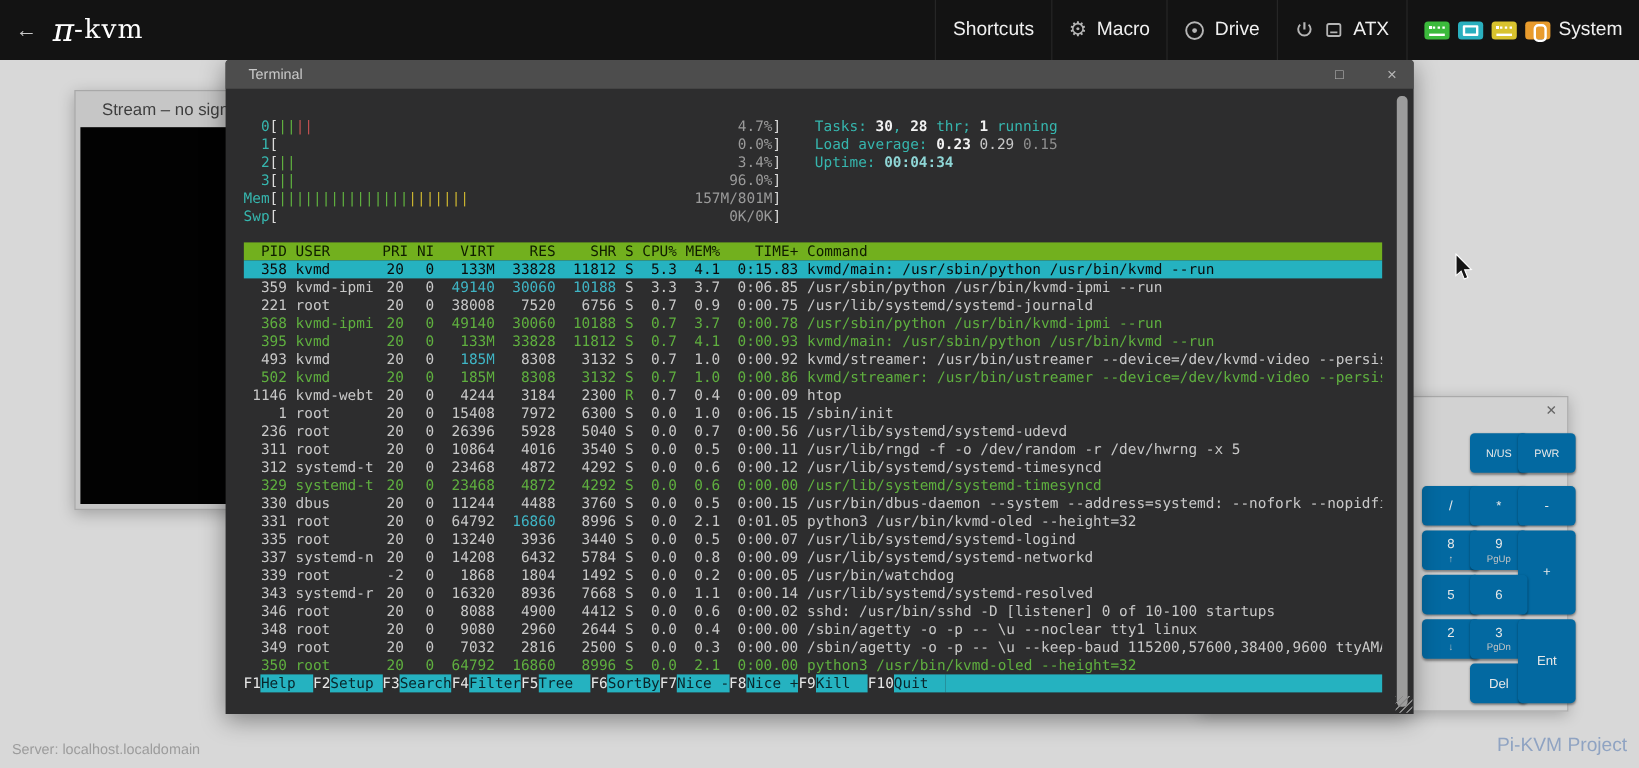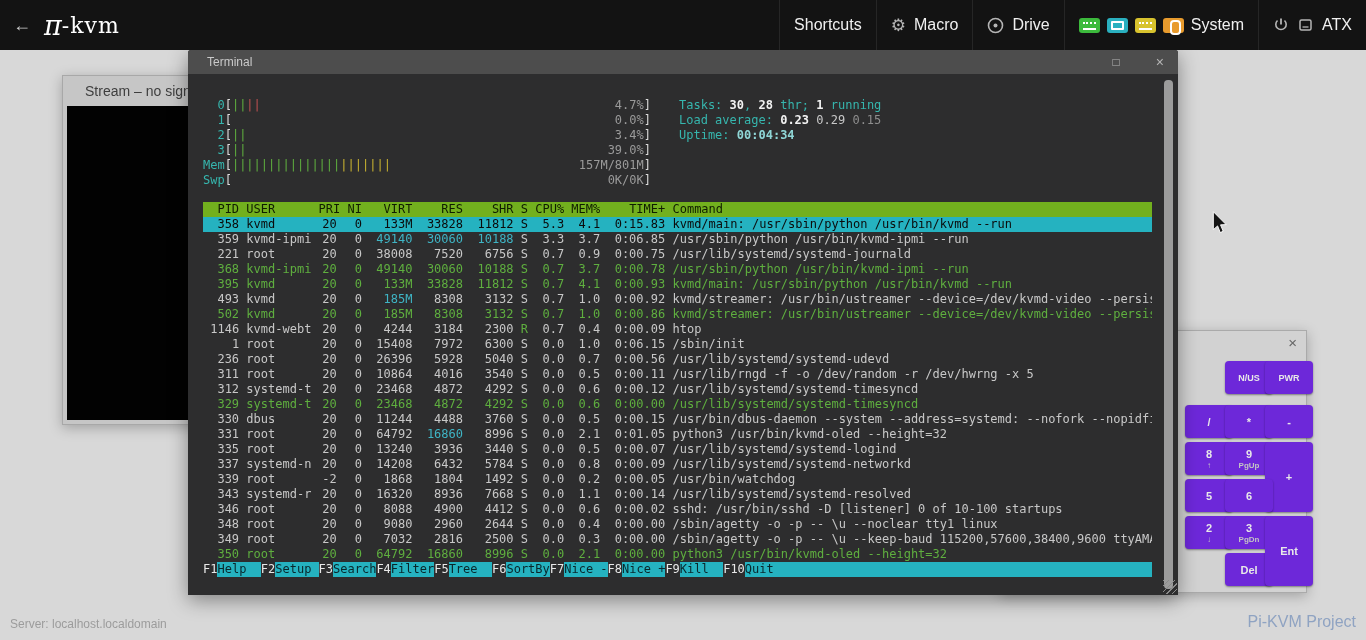--- a/index.html
+++ b/index.html
@@ -38,23 +38,23 @@
   .stream-win { position:absolute; left:62px; top:75px; width:360px; height:350px; background:#c6c6c6;
                 border:1px solid #a8a8a8; box-shadow:0 3px 12px rgba(0,0,0,.25); z-index:2; }
   .stream-title { height:30px; display:flex; align-items:center; padding-left:22px; color:#3e3e3e;
                   font-size:14px; white-space:nowrap; overflow:hidden; }
   .stream-body { position:absolute; left:4px; right:4px; top:30px; bottom:4px; background:#020202; }
 
   
   .keypad-win { position:absolute; left:1000px; top:330px; width:307px; height:263px; background:#d2d2d2;
                 border:1px solid #aaa; box-shadow:0 3px 12px rgba(0,0,0,.25); z-index:2; }
   .kp-close { position:absolute; top:3px; right:9px; color:#666; font-size:15px; cursor:pointer; }
-  .key { position:absolute; width:48px; height:33px; background:#6d28d9; border-radius:4px; color:#e8e8e8;
+  .key { position:absolute; width:48px; height:33px; background:#0369a1; border-radius:4px; color:#e8e8e8;
          display:flex; flex-direction:column; align-items:center; justify-content:center;
-         font-size:11px; box-shadow:0 1px 2px rgba(0,0,0,.4); cursor:pointer;font-weight:bold; }
+         font-size:11px; box-shadow:0 1px 2px rgba(0,0,0,.4); cursor:pointer; }
   .key .sub { font-size:8px; color:#c4c4c4; margin-top:1px; }
   .k-nus  { left:224px; top:30px;  font-size:9px; }
   .k-pwr  { left:264px; top:30px;  font-size:9px; }
   .k-slash{ left:184px; top:74px; }
   .k-star { left:224px; top:74px; }
   .k-minus{ left:264px; top:74px; }
   .k-8    { left:184px; top:111px; }
   .k-9    { left:224px; top:111px; }
   .k-plus { left:264px; top:111px; height:70px; }
   .k-5    { left:184px; top:148px; }
@@ -147,38 +147,38 @@
 
   <div class="nav-item">
     <svg class="nav-svg" width="17" height="17" viewBox="0 0 17 17">
       <circle cx="8.5" cy="8.5" r="7" fill="none" stroke="#b5b5b5" stroke-width="1.6"></circle>
       <circle cx="8.5" cy="8.5" r="2" fill="#b5b5b5"></circle>
     </svg>
     <span>Drive</span>
   </div>
 
   <div class="nav-item">
-    <span class="sticon kb st-green"></span>
-    <span class="sticon disp st-teal"></span>
-    <span class="sticon kb st-yellow"></span>
-    <span class="sticon mouse st-orange"></span>
-    <span>System</span>
-  </div>
-
-  <div class="nav-item">
     <svg class="nav-svg" width="16" height="16" viewBox="0 0 16 16">
       <path d="M8 1.5 V7.5" stroke="#b5b5b5" stroke-width="1.8" fill="none"></path>
       <path d="M4.5 3.5 a5.2 5.2 0 1 0 7 0" stroke="#b5b5b5" stroke-width="1.6" fill="none"></path>
     </svg>
     <svg class="nav-svg" width="17" height="16" viewBox="0 0 17 16">
       <rect x="3" y="3" width="11" height="10" rx="1.5" fill="none" stroke="#b5b5b5" stroke-width="1.5"></rect>
       <line x1="5.5" y1="10" x2="11.5" y2="10" stroke="#b5b5b5" stroke-width="1.3"></line>
     </svg>
     <span>ATX</span>
   </div>
+
+  <div class="nav-item">
+    <span class="sticon kb st-green"></span>
+    <span class="sticon disp st-teal"></span>
+    <span class="sticon kb st-yellow"></span>
+    <span class="sticon mouse st-orange"></span>
+    <span>System</span>
+  </div>
 </header>
 
 <section class="stream-win">
   <div class="stream-title">
     <span>Stream – no signal</span>
   </div>
   <div class="stream-body"></div>
 </section>
 
 <section class="keypad-win">
@@ -259,21 +259,21 @@
               <span class="m-label">2</span>
               <span class="m-br">[</span>
               <span class="m-bars"><span style="color: rgb(95, 175, 63);">||</span></span>
               <span class="m-val">3.4%</span>
               <span class="m-br">]</span>
             </div>
             <div class="meter">
               <span class="m-label">3</span>
               <span class="m-br">[</span>
               <span class="m-bars"><span style="color: rgb(95, 175, 63);">||</span></span>
-              <span class="m-val">39.0%</span>
+              <span class="m-val">96.0%</span>
               <span class="m-br">]</span>
             </div>
             <div class="meter">
               <span class="m-label">Mem</span>
               <span class="m-br">[</span>
               <span class="m-bars"><span style="color: rgb(95, 175, 63);">|||||||||||||||</span><span style="color: rgb(201, 179, 48);">|||||||</span></span>
               <span class="m-val">157M/801M</span>
               <span class="m-br">]</span>
             </div>
             <div class="meter">

